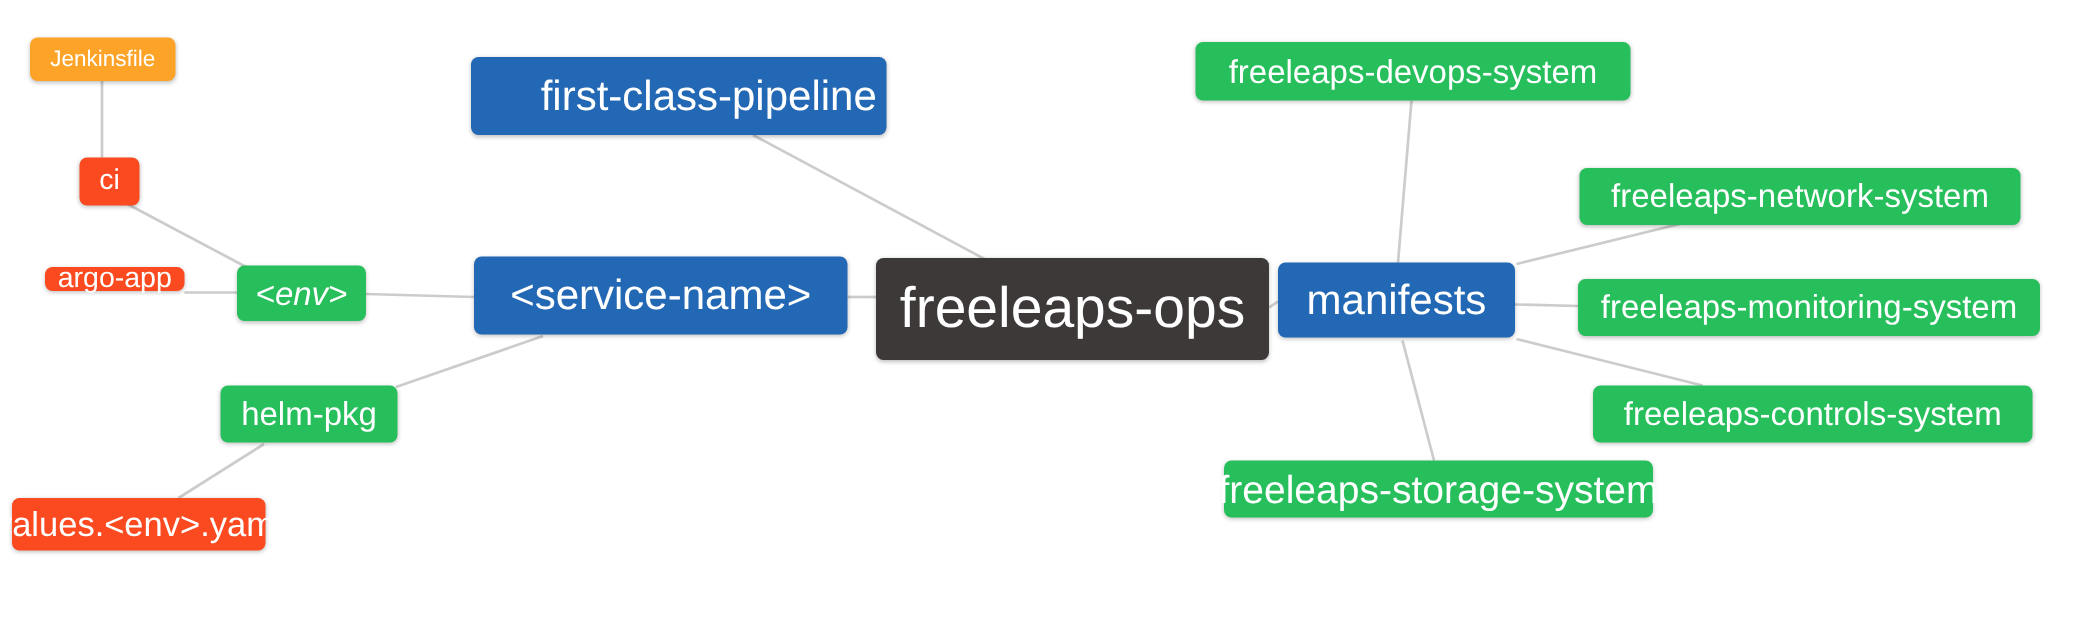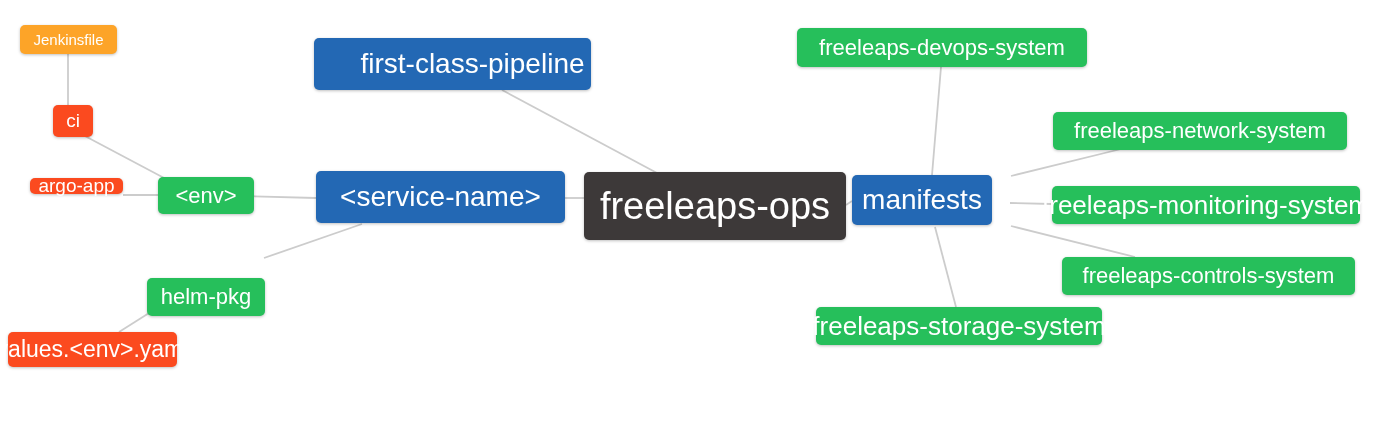--- a/index.html
+++ b/index.html
@@ -46,30 +46,30 @@
   }
   .lvl-root{background:var(--dark);}
   .lvl-2{background:var(--blue);}
   .lvl-3{background:var(--green);}
   .lvl-4{background:var(--red);}
   .lvl-5{background:var(--orange);}
 
   #n-jenkinsfile{left:20px;top:25px;width:97px;height:29px;font-size:15px;}
   #n-ci{left:53px;top:105px;width:40px;height:32px;font-size:19px;}
   #n-argo-app{left:30px;top:178px;width:93px;height:16px;font-size:19px;}
-  #n-env{left:158px;top:177px;width:96px;height:37px;font-size:22px;}
-  #n-helm-pkg{left:147px;top:257px;width:118px;height:38px;font-size:22px;margin-top:21px;}
+  #n-env{left:158px;top:177px;width:86px;height:37px;font-size:22px;font-style:italic;}
+  #n-helm-pkg{left:147px;top:257px;width:118px;height:38px;font-size:22px;}
   #n-values{left:8px;top:332px;width:169px;height:35px;font-size:23px;}
   #n-service-name{left:316px;top:171px;width:249px;height:52px;font-size:28px;}
   #n-first-class-pipeline{left:314px;top:38px;width:277px;height:52px;font-size:28px;padding-left:40px;}
   #n-root{left:584px;top:172px;width:262px;height:68px;font-size:38px;}
-  #n-manifests{left:852px;top:175px;width:140px;height:50px;font-size:28px;}
+  #n-manifests{left:852px;top:175px;width:158px;height:50px;font-size:28px;}
   #n-devops{left:797px;top:28px;width:290px;height:39px;font-size:22px;}
   #n-network{left:1053px;top:112px;width:294px;height:38px;font-size:22px;}
-  #n-monitoring{left:1052px;top:186px;width:308px;height:38px;font-size:26px;}
+  #n-monitoring{left:1052px;top:186px;width:308px;height:38px;font-size:22px;}
   #n-controls{left:1062px;top:257px;width:293px;height:38px;font-size:22px;}
   #n-storage{left:816px;top:307px;width:286px;height:38px;font-size:26px;}
 </style>
 </head>
 <body>
 
 <div class="canvas">
 
   <svg class="edges" viewBox="0 0 1390 421" xmlns="http://www.w3.org/2000/svg">
     <line x1="68" y1="54" x2="68" y2="105"></line>

